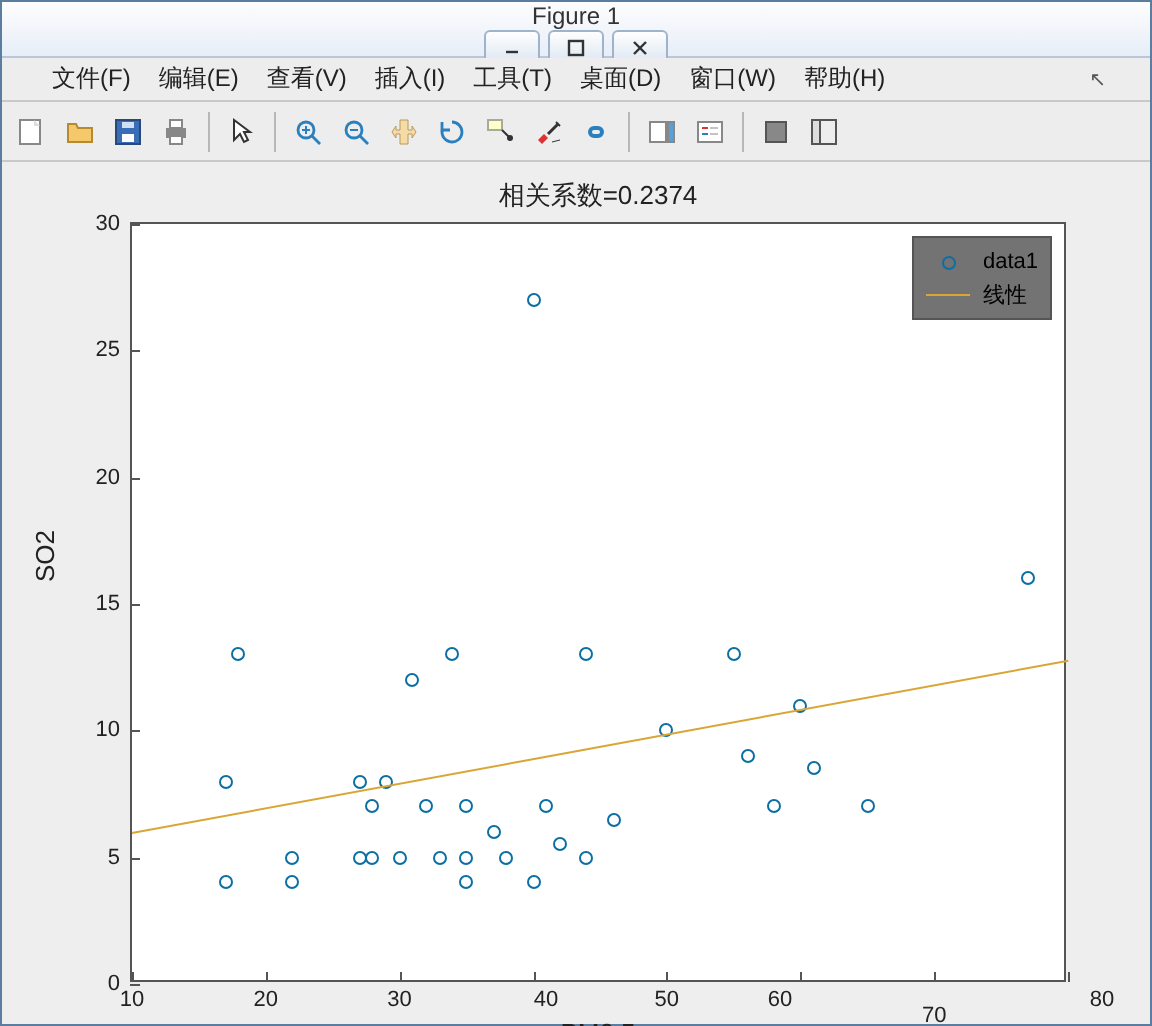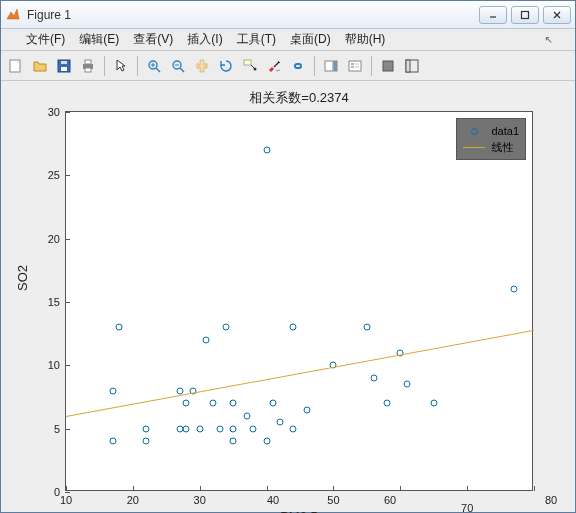--- a/index.html
+++ b/index.html
@@ -1,18 +1,18 @@
 <!DOCTYPE html>
 <html><head>
 <meta charset="utf-8">
 <style>
   * { box-sizing: border-box; }
   body { margin: 0; font-family: "Microsoft YaHei", Arial, sans-serif; background: #fff; }
   .window { width: 576px; height: 513px; border: 1px solid #5b7da0; background: #f0f0f0; display: flex; flex-direction: column; }
-  .titlebar { height: 28px; background: linear-gradient(#fdfdfe,#e7eef7); border-bottom: 1px solid #b8c7d8; display: flex; align-items: center; padding: 0 4px; font-size: 12px; color: #333; }
+  .titlebar { height: 28px; background: linear-gradient(#fdfdfe,#e7eef7); border-bottom: 1px solid #b8c7d8; display: flex; align-items: center; padding: 0 4px; font-size: 12px; color: #333; flex-direction: column; }
   .titlebar .mlogo { width: 16px; height: 16px; margin-right: 6px; }
   .titlebar .title { flex: 1; }
   .winbtns { display: flex; gap: 4px; }
   .winbtn { width: 28px; height: 18px; border: 1px solid #9fb4ca; border-radius: 3px; background: linear-gradient(#fefefe,#dbe6f2); display: flex; align-items: center; justify-content: center; }
   .winbtn svg { width: 10px; height: 10px; }
   .menubar { height: 22px; background: #ededed; border-bottom: 1px solid #c9c9c9; display: flex; align-items: center; padding: 0 18px; font-size: 12px; color: #222; }
   .menuitem { padding: 0 7px; height: 100%; display: flex; align-items: center; }
   .menubar .spacer { flex: 1; }
   .menuarrow { font-size: 10px; color: #555; padding-right: 4px; }
   .toolbar { height: 30px; background: #ededed; border-bottom: 1px solid #c9c9c9; display: flex; align-items: center; padding: 0 4px; gap: 2px; }
@@ -65,20 +65,21 @@
     </div>
   </div>
 
   <div class="menubar">
     <div class="menuitem">文件(F)</div>
     <div class="menuitem">编辑(E)</div>
     <div class="menuitem">查看(V)</div>
     <div class="menuitem">插入(I)</div>
     <div class="menuitem">工具(T)</div>
     <div class="menuitem">桌面(D)</div>
+    <div class="menuitem">窗口(W)</div>
     <div class="menuitem">帮助(H)</div>
     <div class="spacer"></div>
     <div class="menuarrow">↖</div>
   </div>
 
   <div class="toolbar">
     <div class="tbtn">
         <svg viewBox="0 0 16 16">
           <rect x="2" y="2" width="10" height="12" fill="#fff" stroke="#888"></rect>
           <path d="M9 2 L12 5 L9 5 Z" fill="#ddd"></path>

